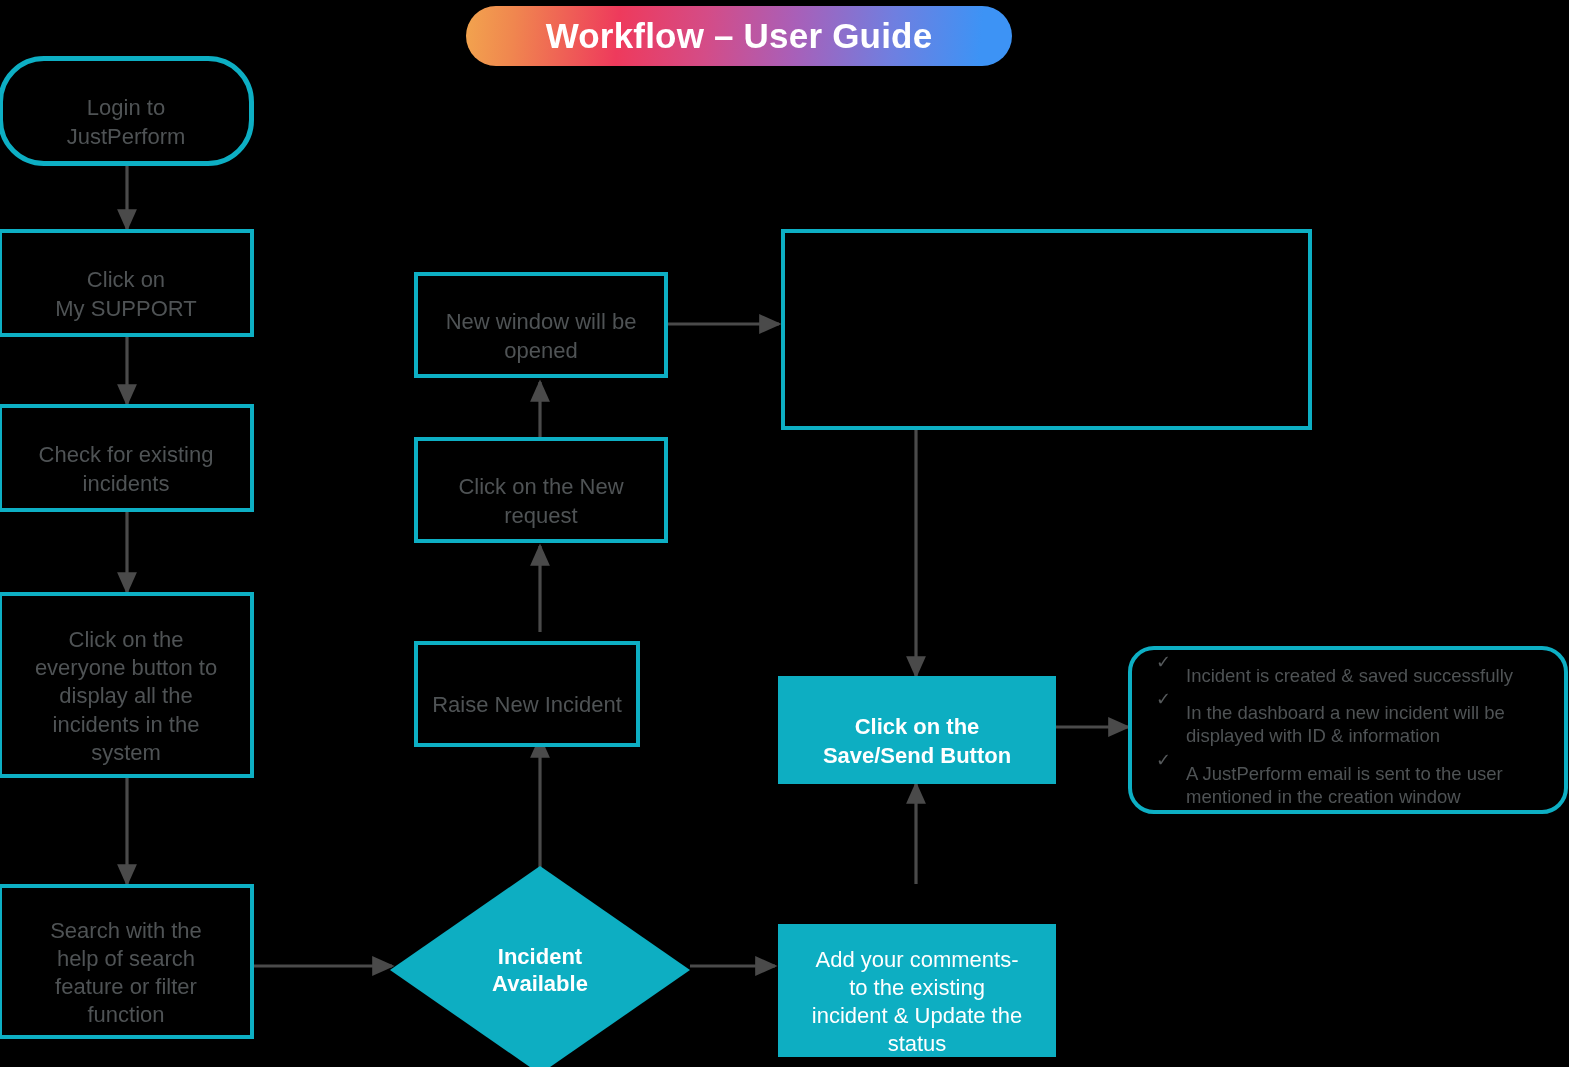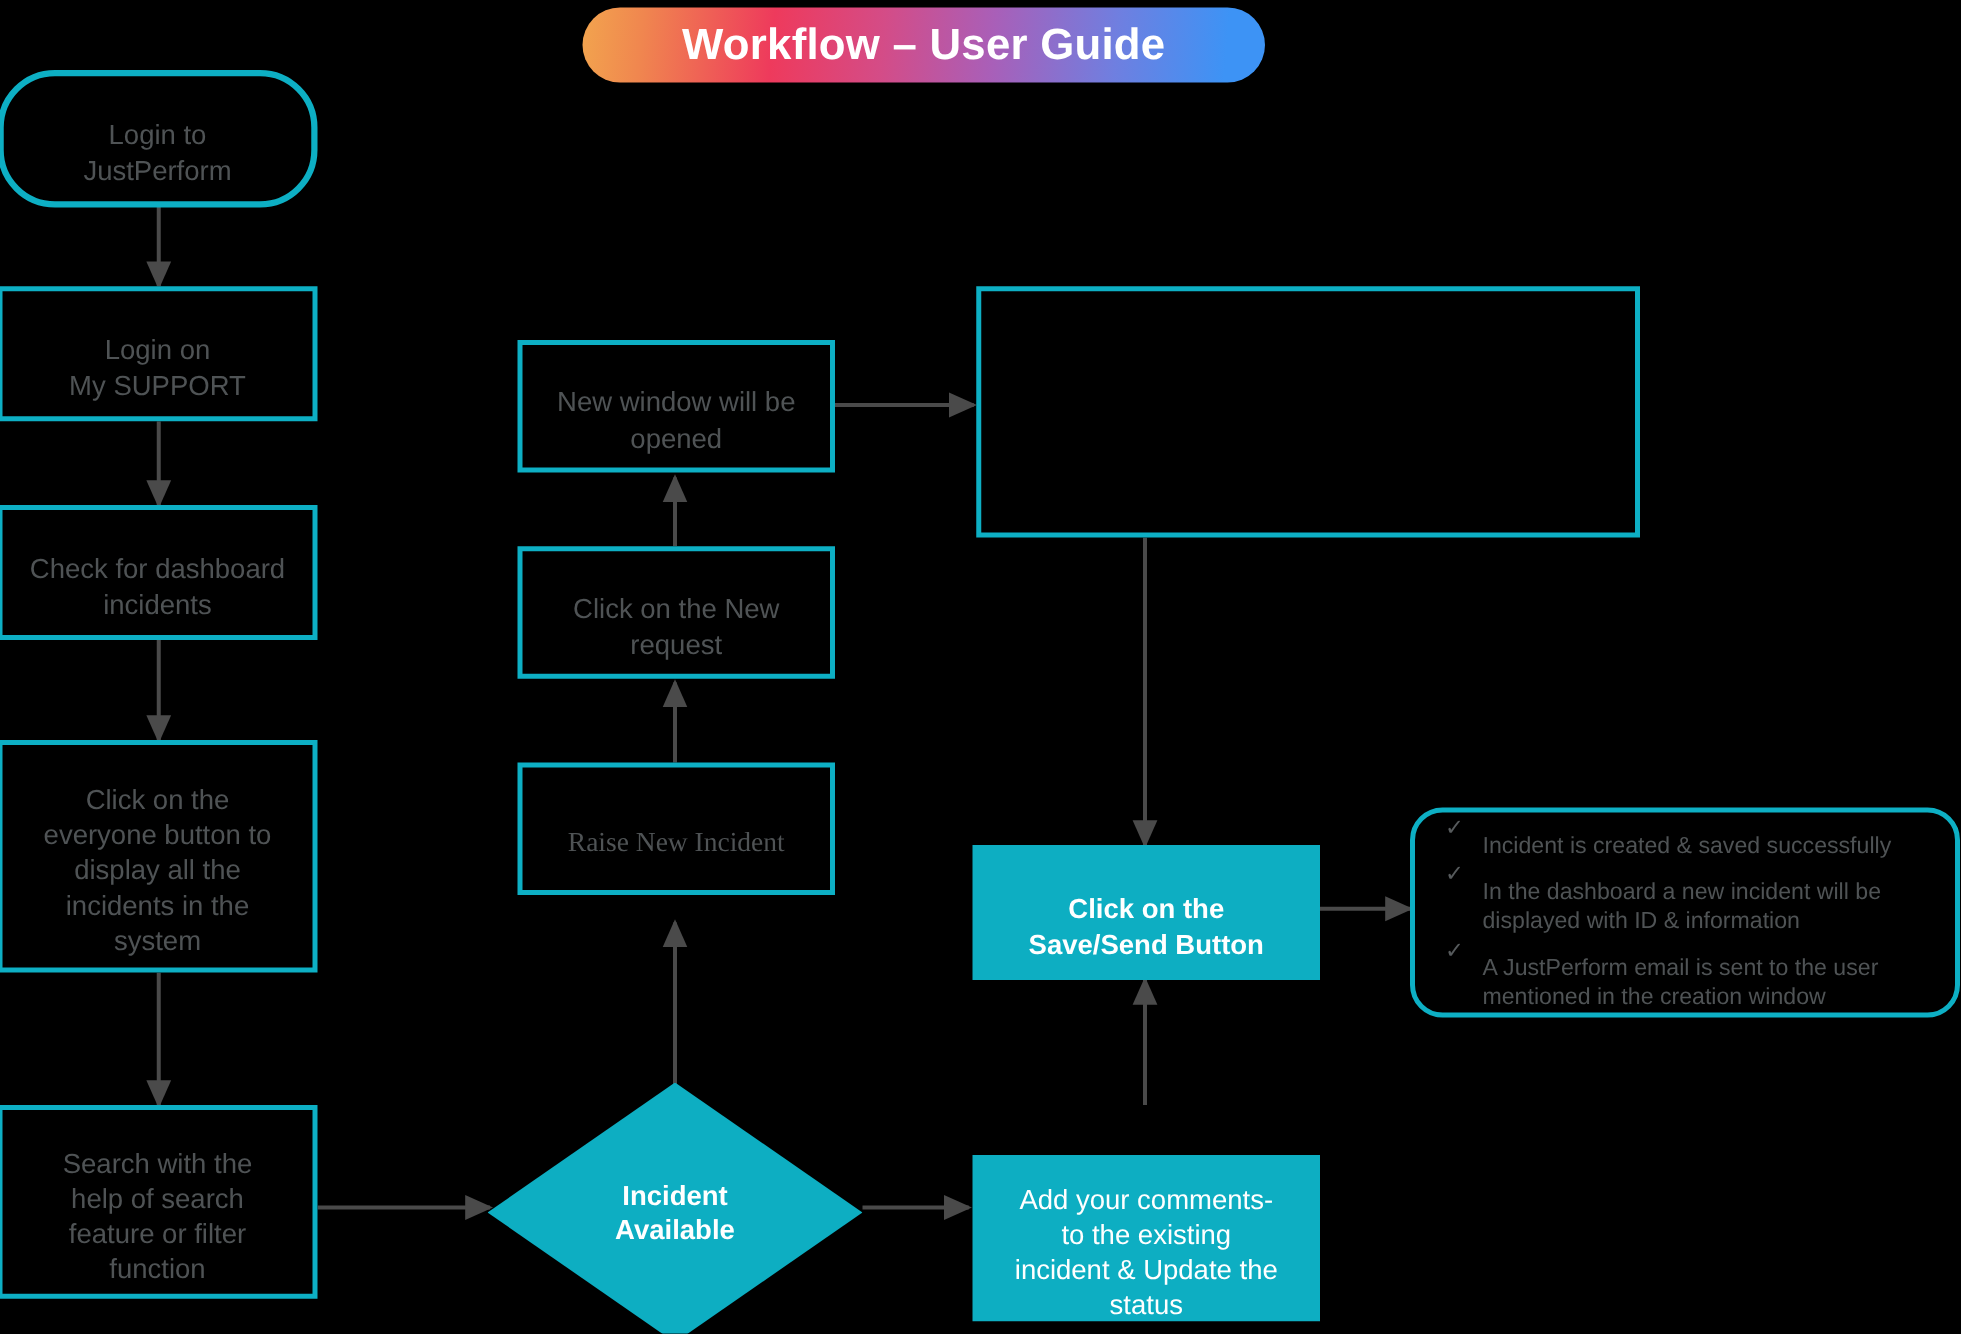--- a/index.html
+++ b/index.html
@@ -219,26 +219,26 @@
   <div class="title-banner">
     <span class="title-text">Workflow – User Guide</span>
   </div>
 
   <div class="node pill" style="left:-2px; top:56px; width:256px; height:110px;">
     <span class="node-label">Login to
 JustPerform</span>
   </div>
 
   <div class="node outline" style="left:-2px; top:229px; width:256px; height:108px;">
-    <span class="node-label">Login on
+    <span class="node-label">Click on
 My SUPPORT</span>
   </div>
 
   <div class="node outline" style="left:-2px; top:404px; width:256px; height:108px;">
-    <span class="node-label">Check for dashboard
+    <span class="node-label">Check for existing
 incidents</span>
   </div>
 
   <div class="node outline" style="left:-2px; top:592px; width:256px; height:186px;">
     <span class="node-label">Click on the
 everyone button to
 display all the
 incidents in the
 system</span>
   </div>
@@ -253,21 +253,21 @@
   <div class="node outline" style="left:414px; top:272px; width:254px; height:106px;">
     <span class="node-label">New window will be
 opened</span>
   </div>
 
   <div class="node outline" style="left:414px; top:437px; width:254px; height:106px;">
     <span class="node-label">Click on the New
 request</span>
   </div>
 
-  <div class="node outline" style="left:414px; top:610px; width:254px; height:106px;font-family:Liberation Serif, serif;">
+  <div class="node outline" style="left:414px; top:641px; width:226px; height:106px;">
     <span class="node-label">Raise New Incident</span>
   </div>
 
   <div class="diamond-wrap" style="left:390px; top:866px; width:300px; height:208px;">
     <div class="diamond-shape"></div>
     <div class="diamond-label">Incident
 Available</div>
   </div>
 
   <div class="node placeholder" style="left:781px; top:229px; width:531px; height:201px;">

